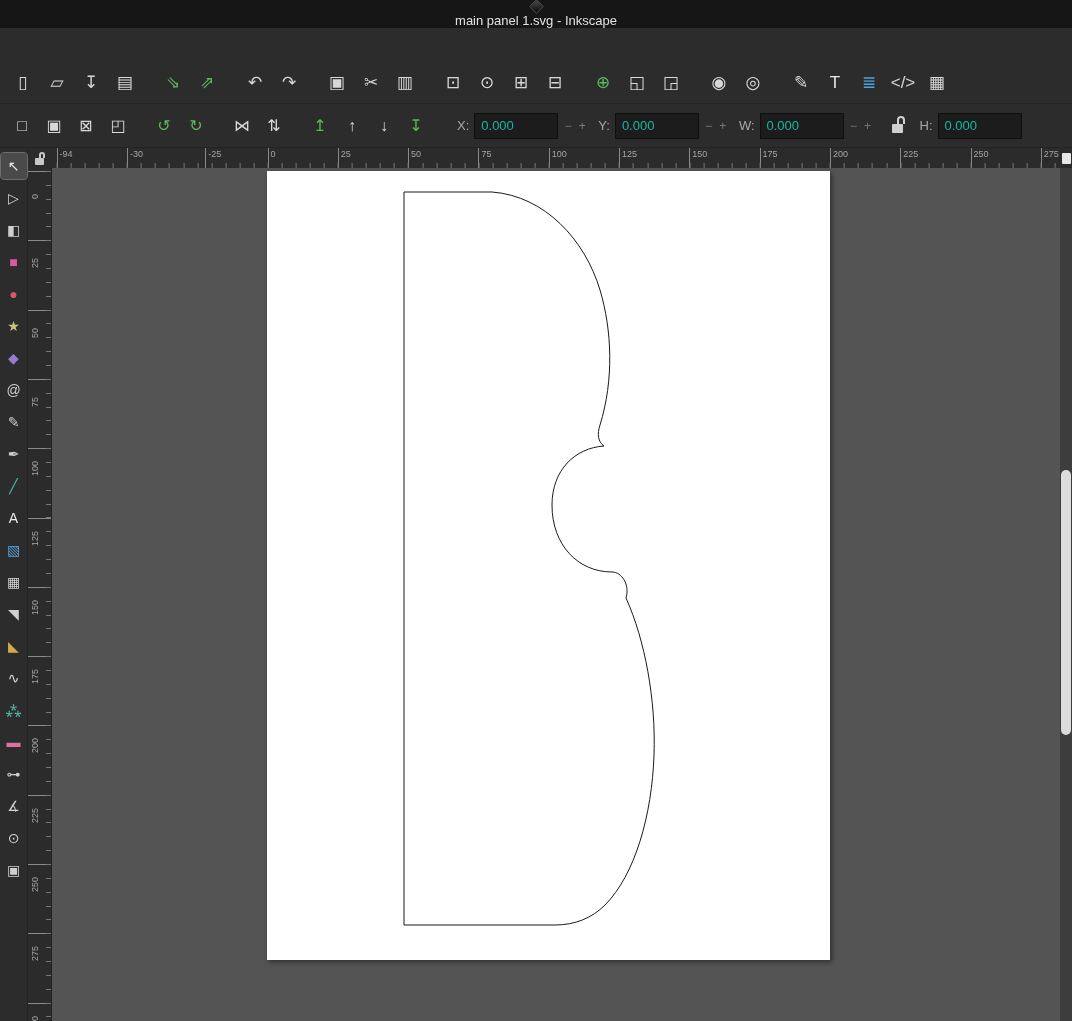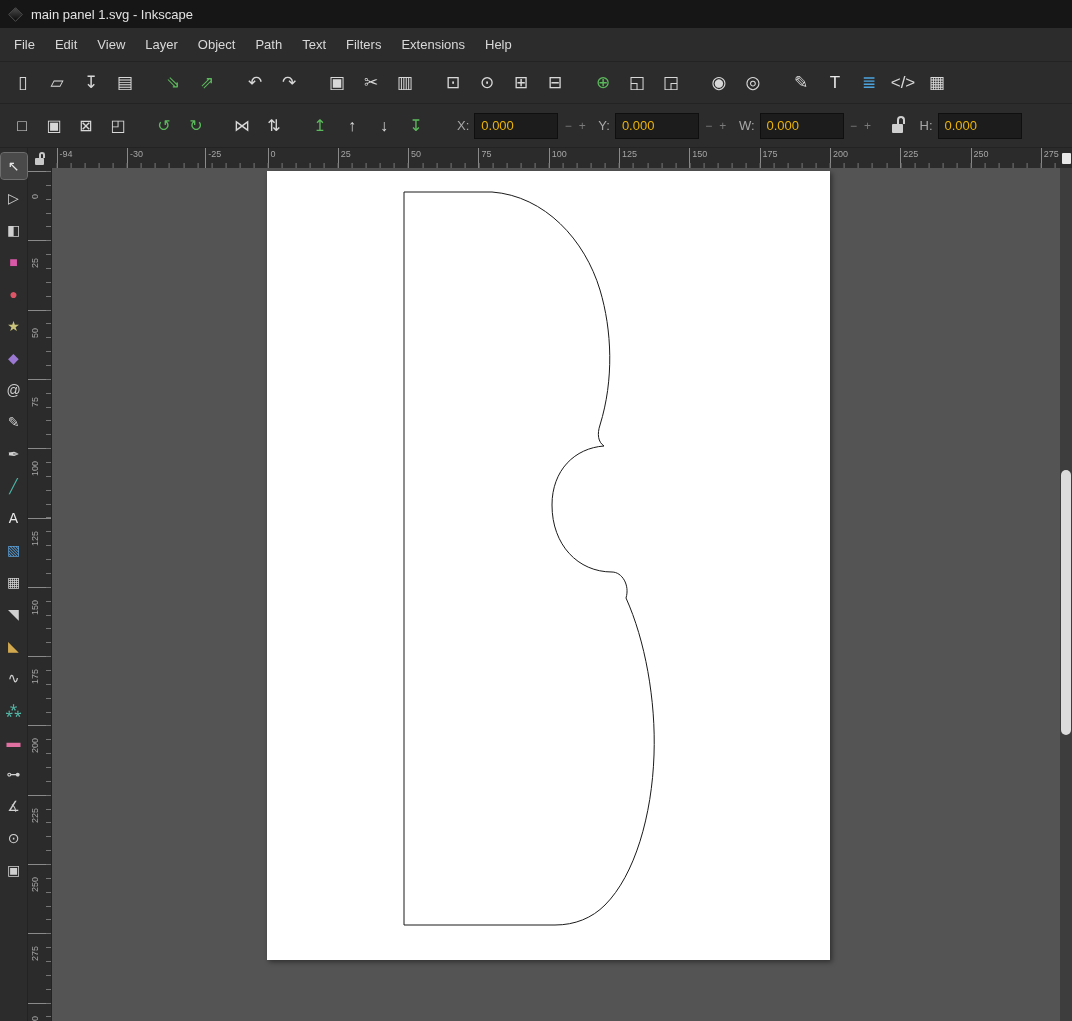--- a/index.html
+++ b/index.html
@@ -3,21 +3,21 @@
 <meta charset="utf-8">
 <style>
   * { box-sizing: border-box; margin: 0; padding: 0; }
   html, body { background: #111; }
   body { font-family: "Liberation Sans", sans-serif; }
 
   .window { position: relative; width: 1072px; height: 1021px; background: #2c2c2c; overflow: hidden; }
 
   
   .titlebar { position: absolute; left: 0; top: 0; width: 1072px; height: 28px; background: #161616;
-              display: flex; align-items: center; padding: 0 9px; gap: 9px; }
+              display: flex; align-items: center; padding: 0 9px; gap: 0; flex-direction: column; }
   .app-icon { width: 13px; height: 13px; background: linear-gradient(135deg, #4a4a4a, #0a0a0a);
               transform: rotate(45deg) scale(.8); border: 1px solid #5a5a5a; flex: 0 0 auto; }
   .title-text { color: #e2e2e2; font-size: 13px; }
 
   
   .menubar { position: absolute; left: 0; top: 28px; width: 1072px; height: 34px; background: #2c2c2c;
              display: flex; align-items: center; padding: 0 4px; border-bottom: 1px solid #232323; }
   .menu-item { color: #d8d8d8; font-size: 13px; padding: 6px 10px; cursor: default; }
 
   
@@ -27,21 +27,21 @@
              border-bottom: 1px solid #232323; display: flex; align-items: center; padding: 0 6px; }
   .tb-group { display: flex; align-items: center; margin-right: 14px; }
   .tb-btn { width: 34px; height: 32px; background: transparent; border: none; font-size: 17px;
             display: flex; align-items: center; justify-content: center; font-family: inherit; cursor: default; }
   .ctrlbar .tb-btn { width: 32px; height: 30px; font-size: 16px; }
 
   
   .fields { display: flex; align-items: center; margin-left: 2px; }
   .field { display: flex; align-items: center; margin-left: 9px; }
   .flabel { color: #a8a8a8; font-size: 13px; margin-right: 5px; }
-  .finput { width: 84px; height: 26px; background: #1c1c1c; border: 1px solid #0f0f0f; color: #eab308;
+  .finput { width: 84px; height: 26px; background: #1c1c1c; border: 1px solid #0f0f0f; color: #14b8a6;
             font-size: 13px; padding: 0 6px; font-family: inherit; }
   .spin { display: flex; margin-left: 3px; }
   .spin-btn { width: 14px; height: 26px; background: transparent; border: none; color: #7a7a7a;
               font-size: 12px; font-family: inherit; }
   .lockbtn { width: 24px; height: 26px; margin-left: 12px; position: relative; background: transparent; border: none; }
   .lock-shackle { position: absolute; left: 10px; top: 3px; width: 8px; height: 8px;
                   border: 2px solid #cfcfcf; border-bottom: none; border-radius: 4px 4px 0 0; }
   .lock-body { position: absolute; left: 5px; top: 11px; width: 11px; height: 9px; background: #cfcfcf; border-radius: 1px; }
 
   
@@ -93,32 +93,20 @@
 </head>
 <body>
 
 <div class="window">
 
   <div class="titlebar">
     <span class="app-icon"></span>
     <span class="title-text">main panel 1.svg - Inkscape</span>
   </div>
 
-  <nav class="menubar">
-      <div class="menu-item">File</div>
-      <div class="menu-item">Edit</div>
-      <div class="menu-item">View</div>
-      <div class="menu-item">Layer</div>
-      <div class="menu-item">Object</div>
-      <div class="menu-item">Path</div>
-      <div class="menu-item">Text</div>
-      <div class="menu-item">Filters</div>
-      <div class="menu-item">Extensions</div>
-      <div class="menu-item">Help</div>
-    </nav>
 
   <div class="cmdbar">
       <div class="tb-group">
         <button class="tb-btn" style="color: rgb(216, 216, 216);">▯</button>
         <button class="tb-btn" style="color: rgb(216, 216, 216);">▱</button>
         <button class="tb-btn" style="color: rgb(216, 216, 216);">↧</button>
         <button class="tb-btn" style="color: rgb(216, 216, 216);">▤</button>
       </div>
       <div class="tb-group">
         <button class="tb-btn" style="color: rgb(92, 184, 92);">⇘</button>

